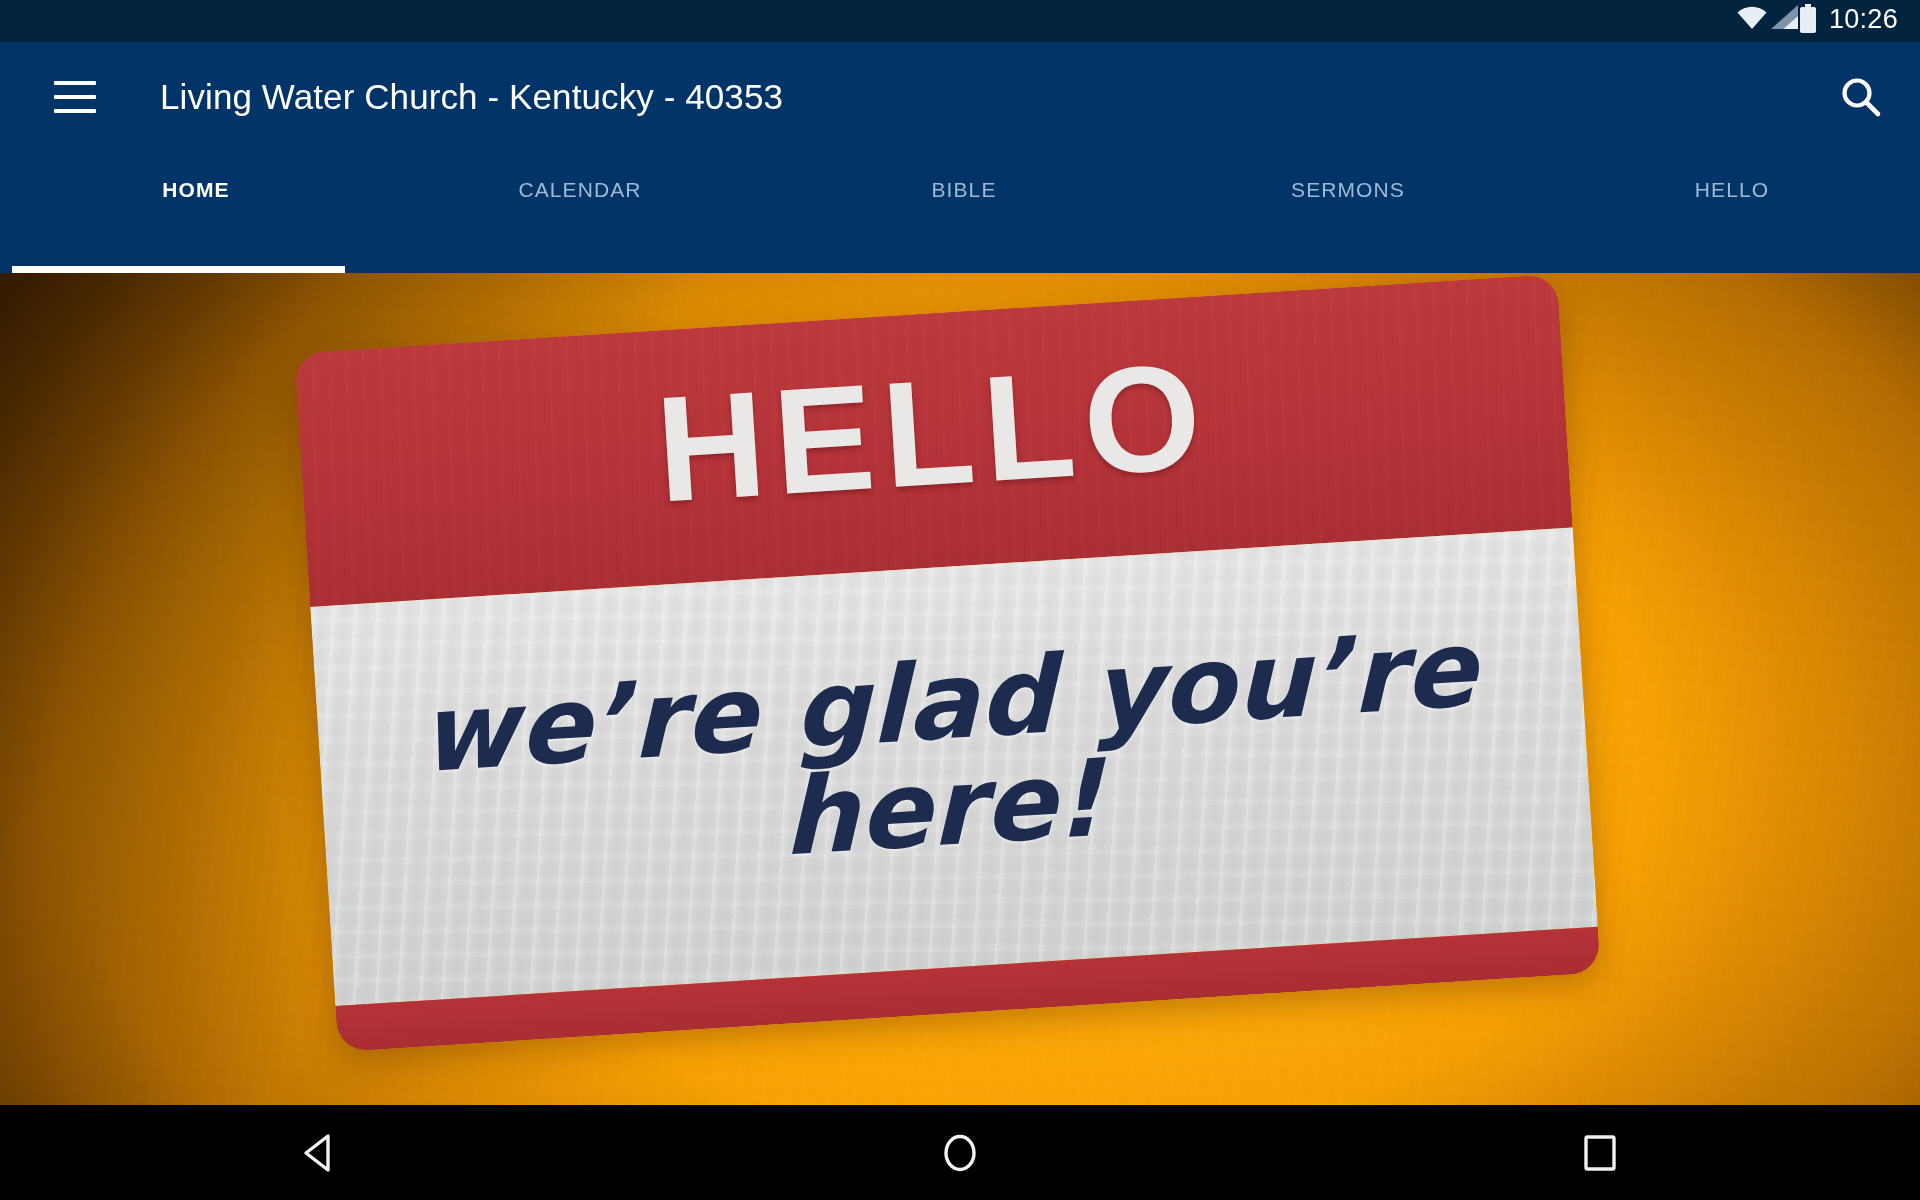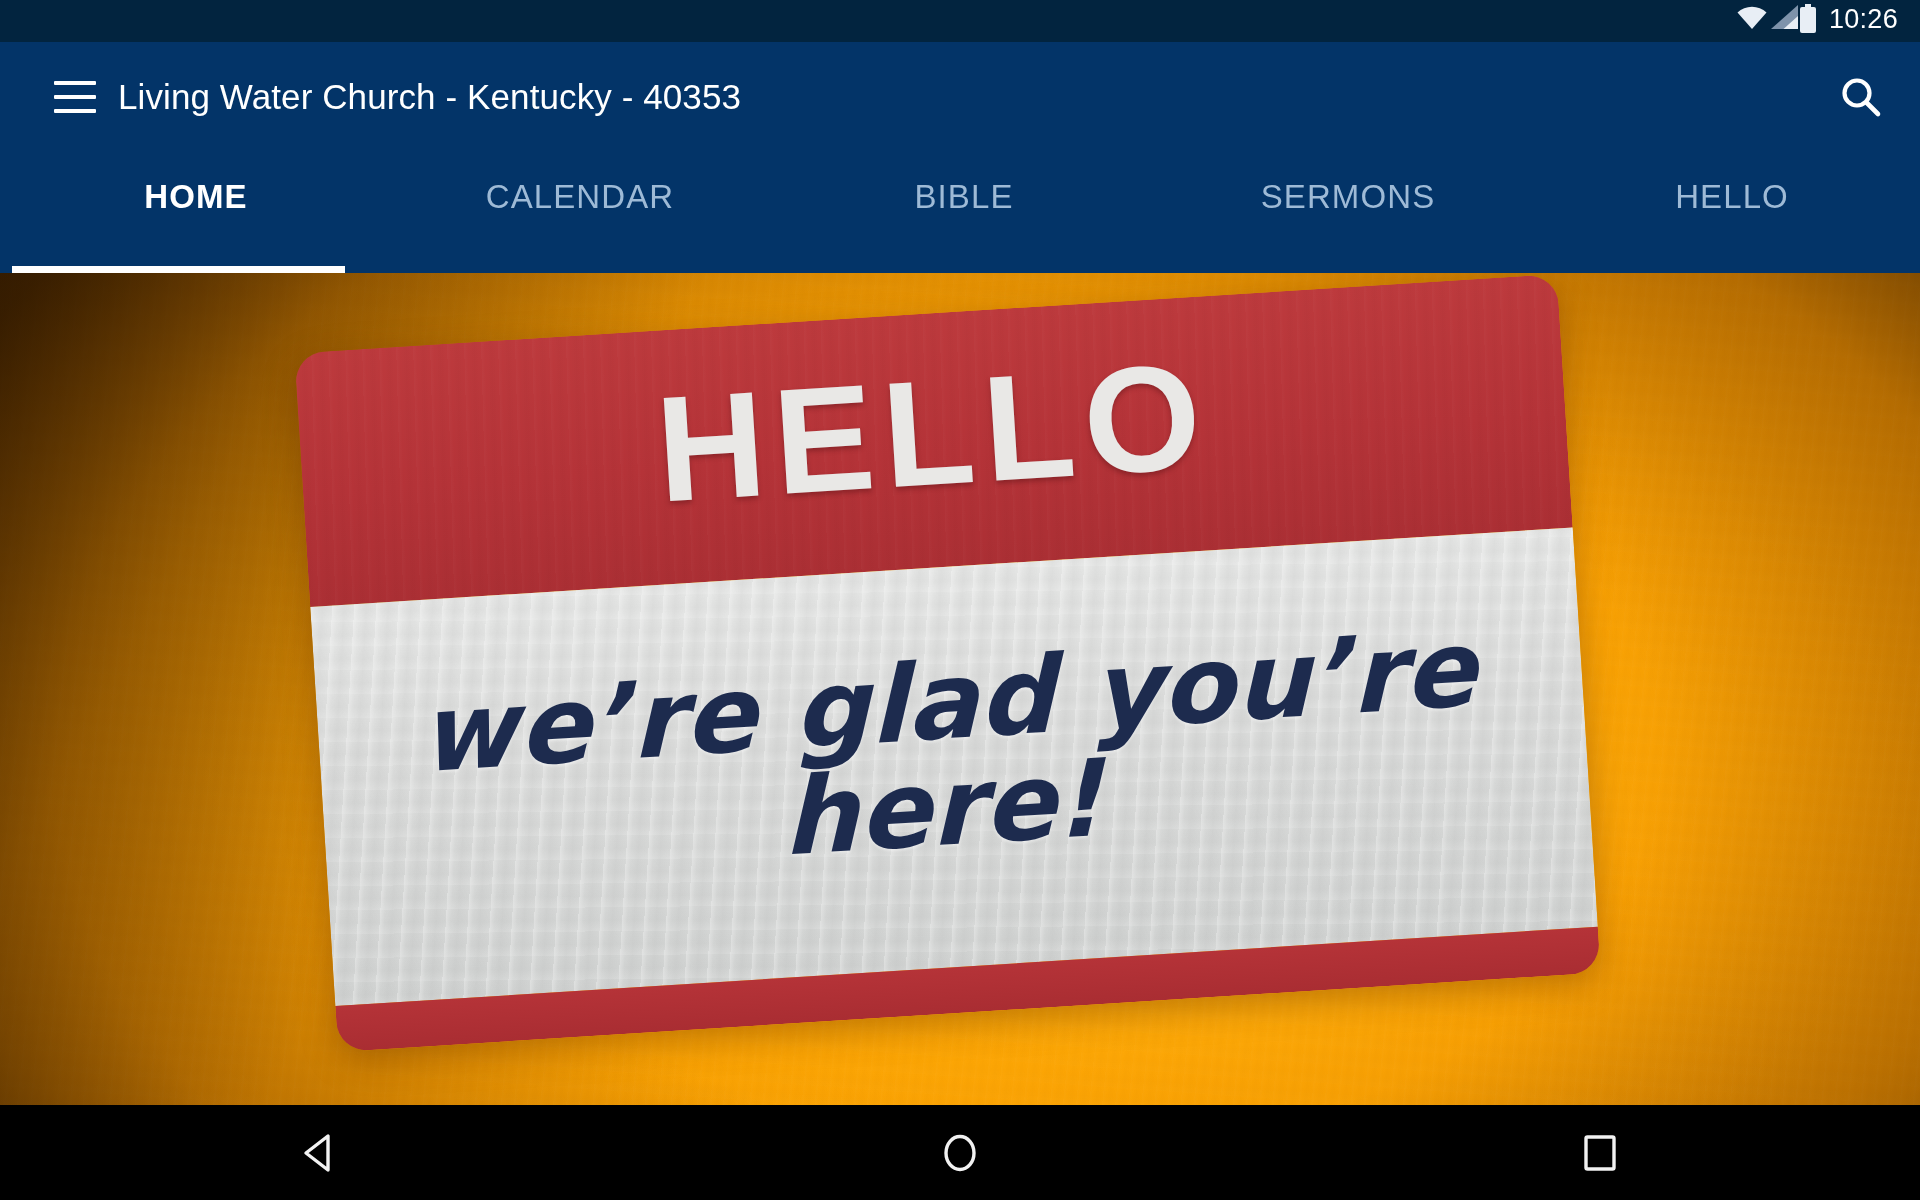--- a/index.html
+++ b/index.html
@@ -74,20 +74,21 @@
     display: block;
     width: 42px;
     height: 4px;
     background: #ffffff;
     border-radius: 1px;
   }
   #app-title {
     color: #ffffff;
     font-size: 35px;
     font-weight: normal;
+    margin-left: 42px;
     white-space: nowrap;
     letter-spacing: 0.1px;
   }
   #search-button {
     position: absolute;
     right: 26px;
     top: 22px;
     width: 66px;
     height: 66px;
     display: flex;
@@ -112,21 +113,21 @@
     height: 121px;
     position: relative;
     display: flex;
     align-items: flex-start;
     justify-content: center;
     padding-top: 26px;
     box-sizing: border-box;
     cursor: pointer;
   }
   .tab-label {
-    font-size: 33px;
+    font-size: 21px;
     letter-spacing: 1.1px;
     color: #9ebad6;
     font-weight: normal;
     margin-left: 8px;
   }
   .tab.active .tab-label {
     color: #ffffff;
     font-weight: bold;
   }
   .tab-indicator {

